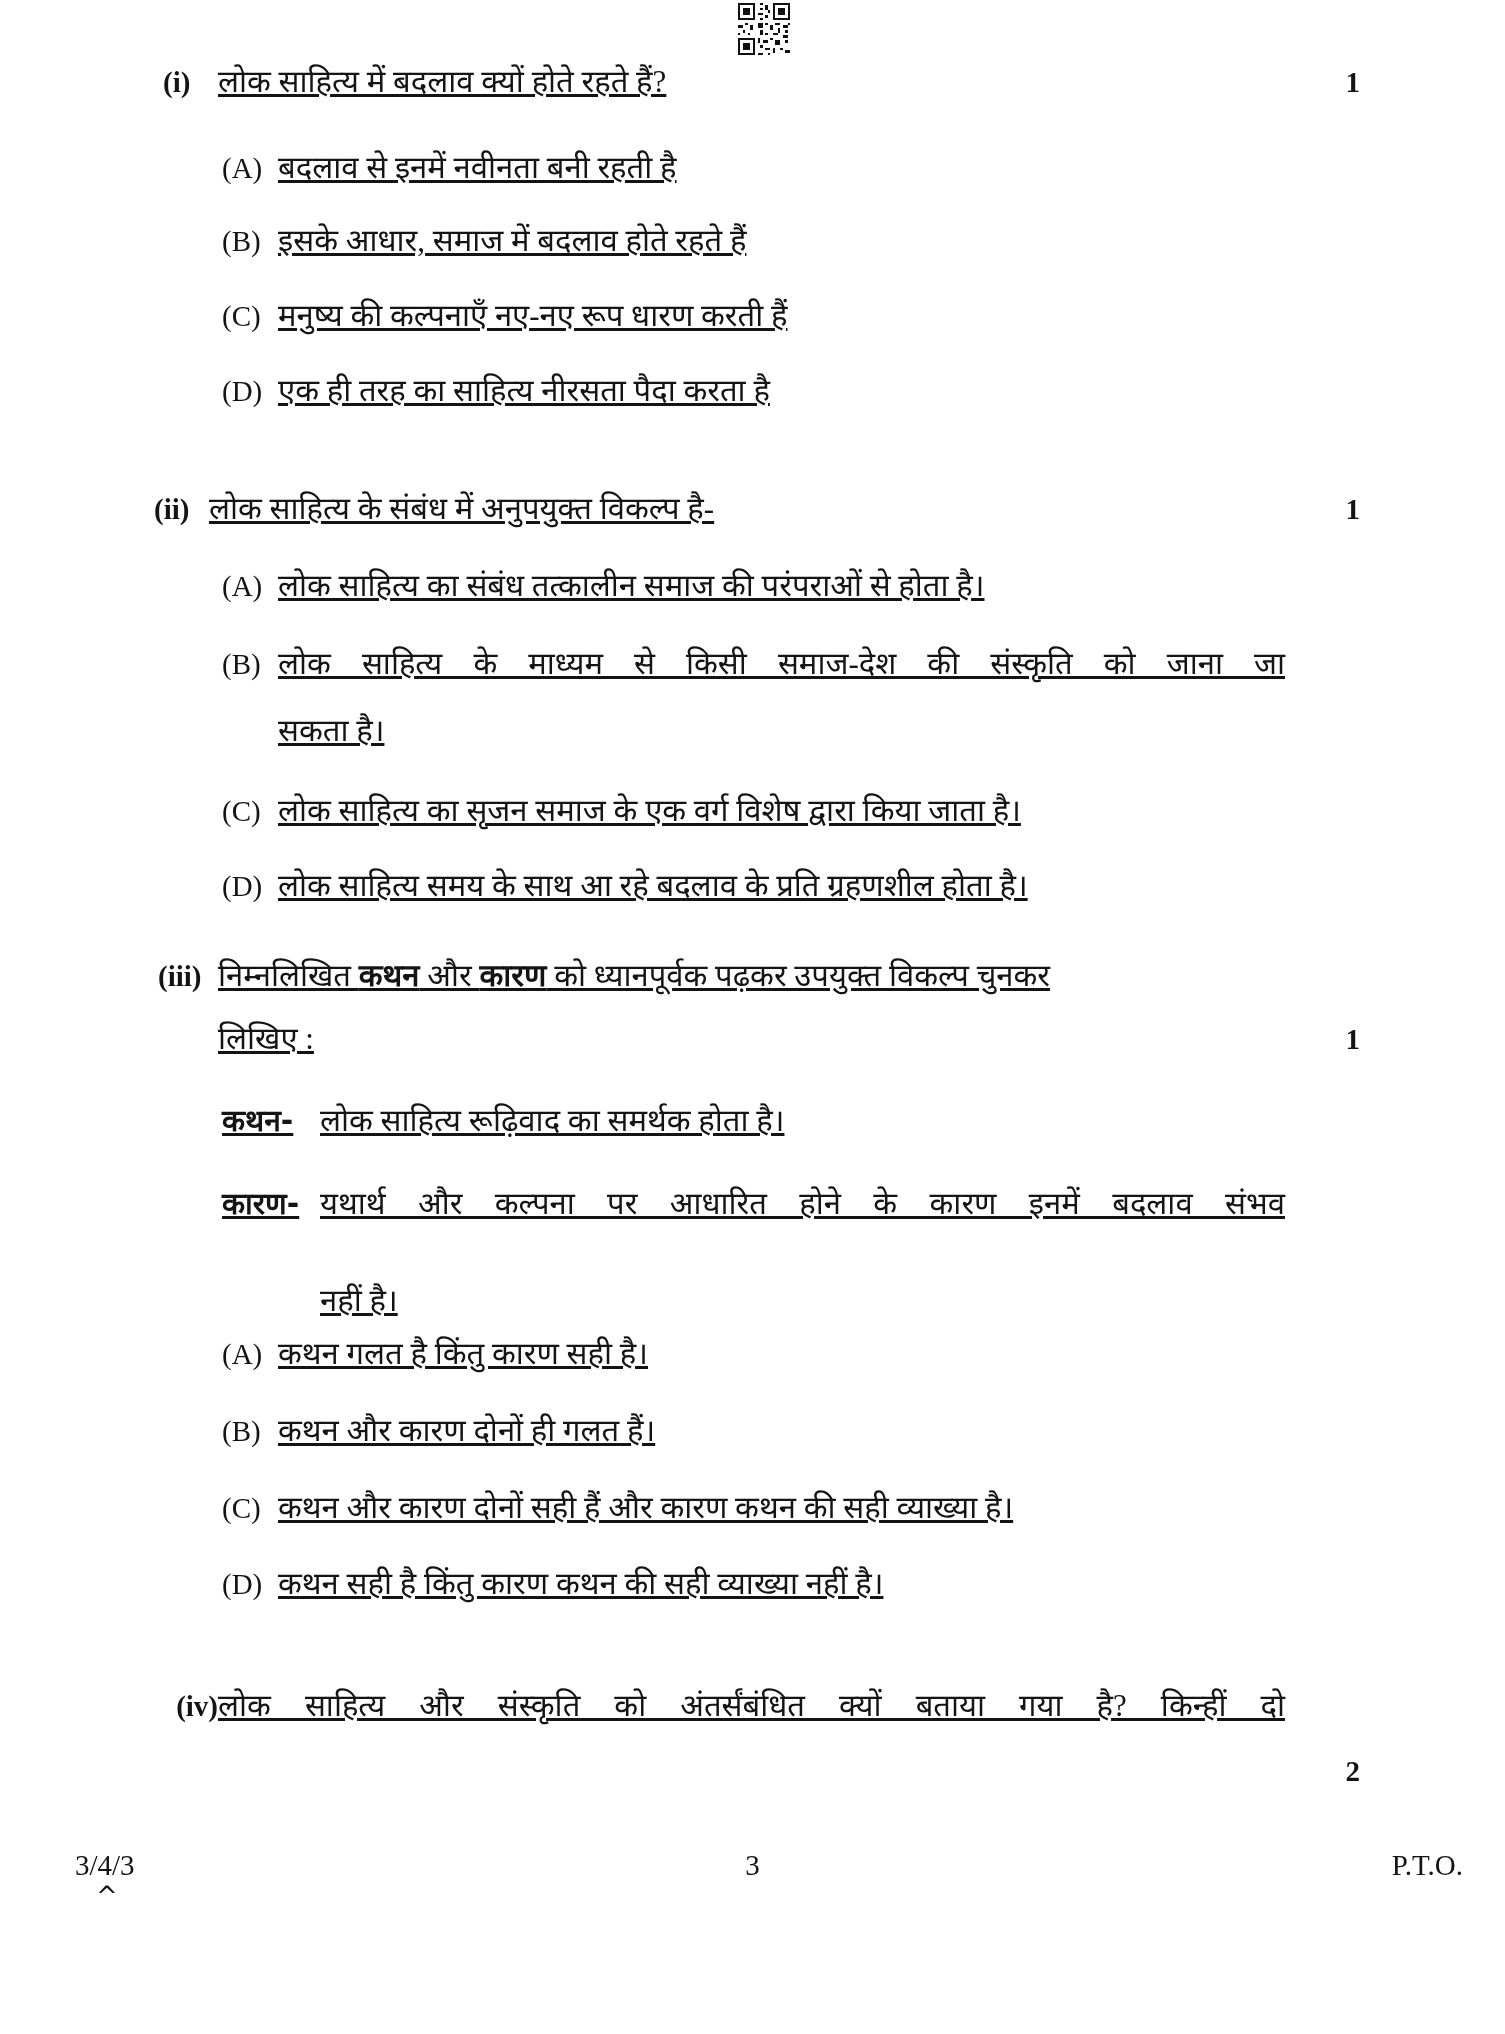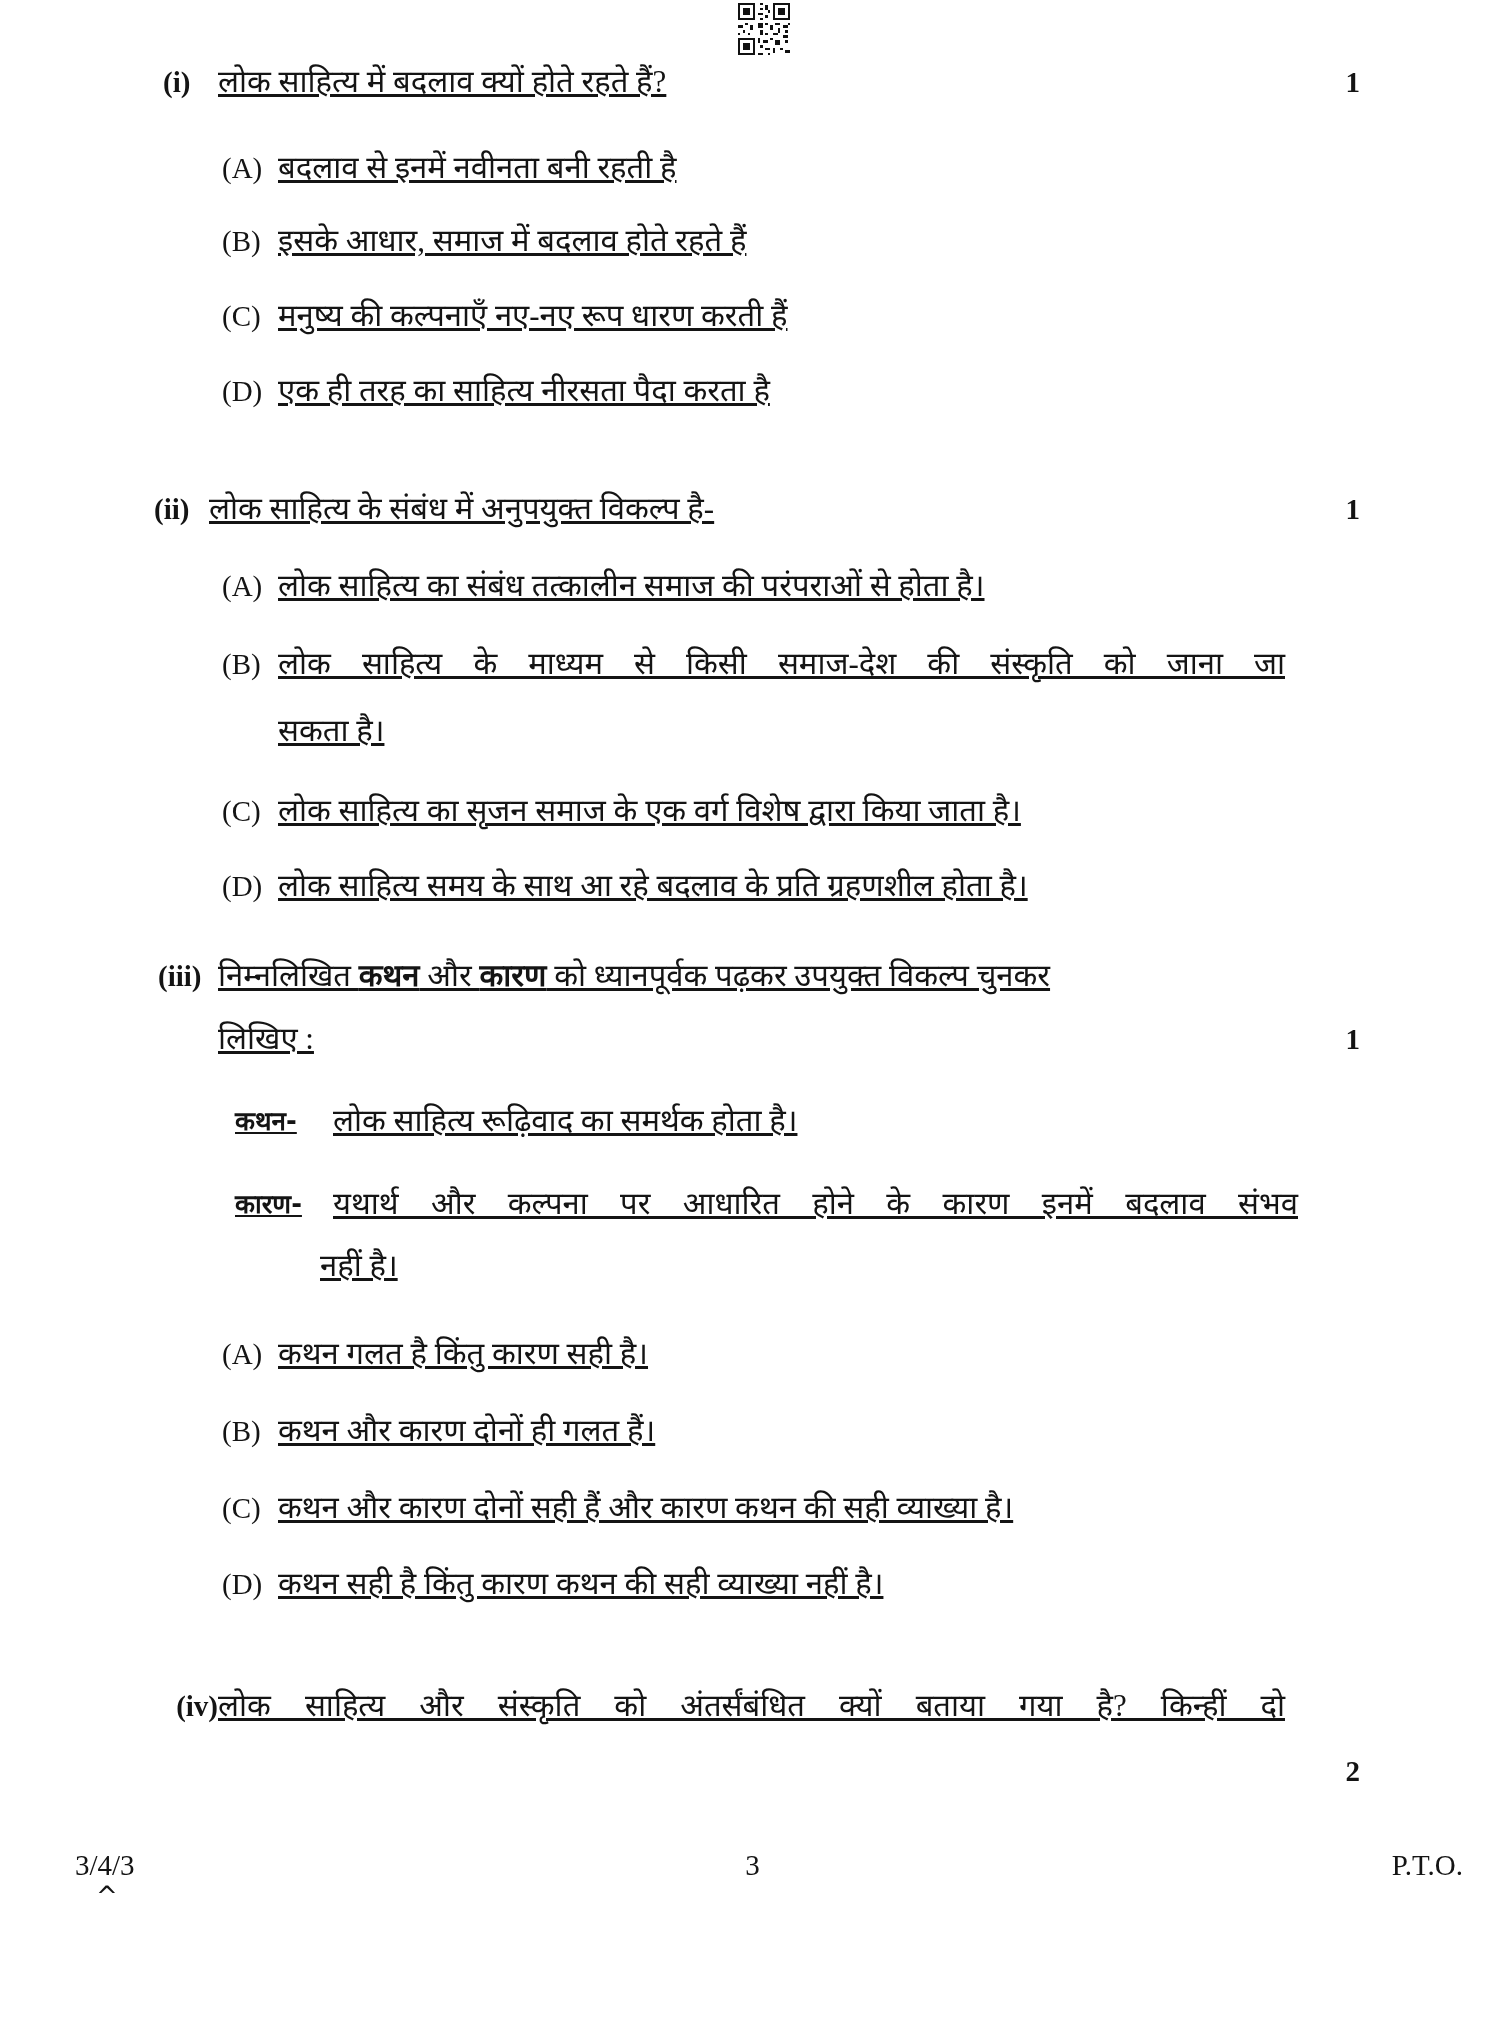--- a/index.html
+++ b/index.html
@@ -11,21 +11,21 @@
     font-family:"Liberation Serif","DejaVu Sans",serif;
     color:#141414;
     overflow:hidden;
   }
   .row{position:absolute;display:flex;align-items:flex-start;white-space:nowrap;}
   .dev{font-size:31px;line-height:46px;white-space:normal;text-decoration:underline;}
   .n{flex:none;font-weight:bold;font-size:29px;line-height:46px;font-family:"Liberation Serif",serif;}
   .lbl{flex:none;font-weight:normal;font-size:29px;line-height:46px;font-family:"Liberation Serif",serif;}
   .qn{width:55px;}
   .on{width:56px;}
-  .sn{width:98px;font-family:"DejaVu Sans","Liberation Serif",sans-serif;font-size:26px;font-weight:bold;margin-left:13px;}
+  .sn{width:98px;font-family:"DejaVu Sans","Liberation Serif",sans-serif;font-size:30px;font-weight:bold;}
   .just{text-align:justify;text-align-last:justify;}
   .b{font-weight:bold;}
   .mark{position:absolute;left:1305px;width:55px;text-align:right;font-weight:bold;font-size:29px;line-height:46px;font-family:"Liberation Serif",serif;}
   .footer-code{position:absolute;left:75px;top:1845px;font-size:29px;line-height:40px;}
   .footer-caret{position:absolute;left:96px;top:1882px;font-size:26px;line-height:28px;font-family:"DejaVu Sans",sans-serif;}
   .footer-page{position:absolute;left:0;top:1845px;width:1505px;text-align:center;font-size:29px;line-height:40px;}
   .footer-pto{position:absolute;right:42px;top:1845px;font-weight:normal;font-size:29px;line-height:40px;}
   .qr{position:absolute;left:737px;top:3px;width:54px;height:52px;}
 </style>
 </head>
@@ -144,21 +144,21 @@
   <div class="mark" style="top:1016px;">1</div>
 
   <div class="row" style="left:222px;top:1098px;">
     <span class="dev sn">कथन-</span>
     <span class="dev">लोक साहित्य रूढ़िवाद का समर्थक होता है।</span>
   </div>
   <div class="row" style="left:222px;top:1181px;">
     <span class="dev sn">कारण-</span>
     <span class="dev just" style="width:965px;">यथार्थ और कल्पना पर आधारित होने के कारण इनमें बदलाव संभव</span>
   </div>
-  <div class="row" style="left:320px;top:1243px;justify-content:center;">
+  <div class="row" style="left:320px;top:1278px;justify-content:center;">
     <span class="dev">नहीं है।</span>
   </div>
 
   <div class="row" style="left:222px;top:1331px;">
     <span class="lbl on">(A)</span>
     <span class="dev">कथन गलत है किंतु कारण सही है।</span>
   </div>
   <div class="row" style="left:222px;top:1408px;">
     <span class="lbl on">(B)</span>
     <span class="dev">कथन और कारण दोनों ही गलत हैं।</span>

